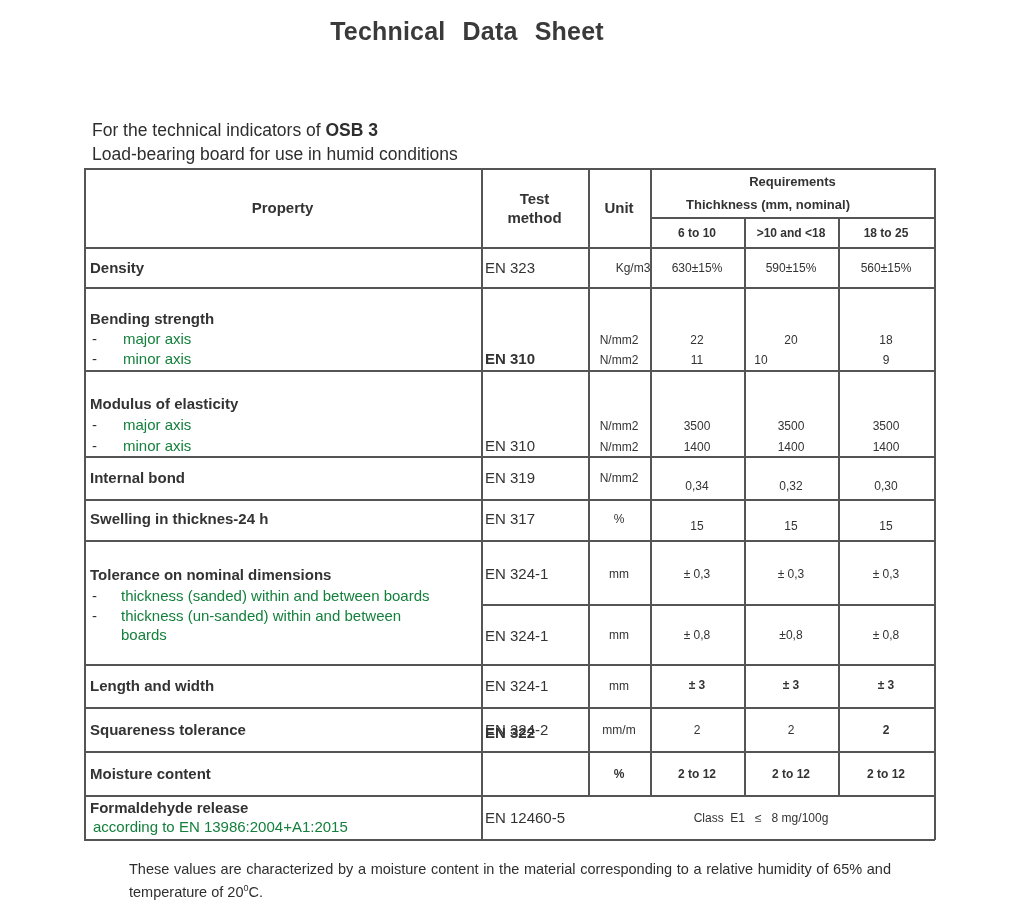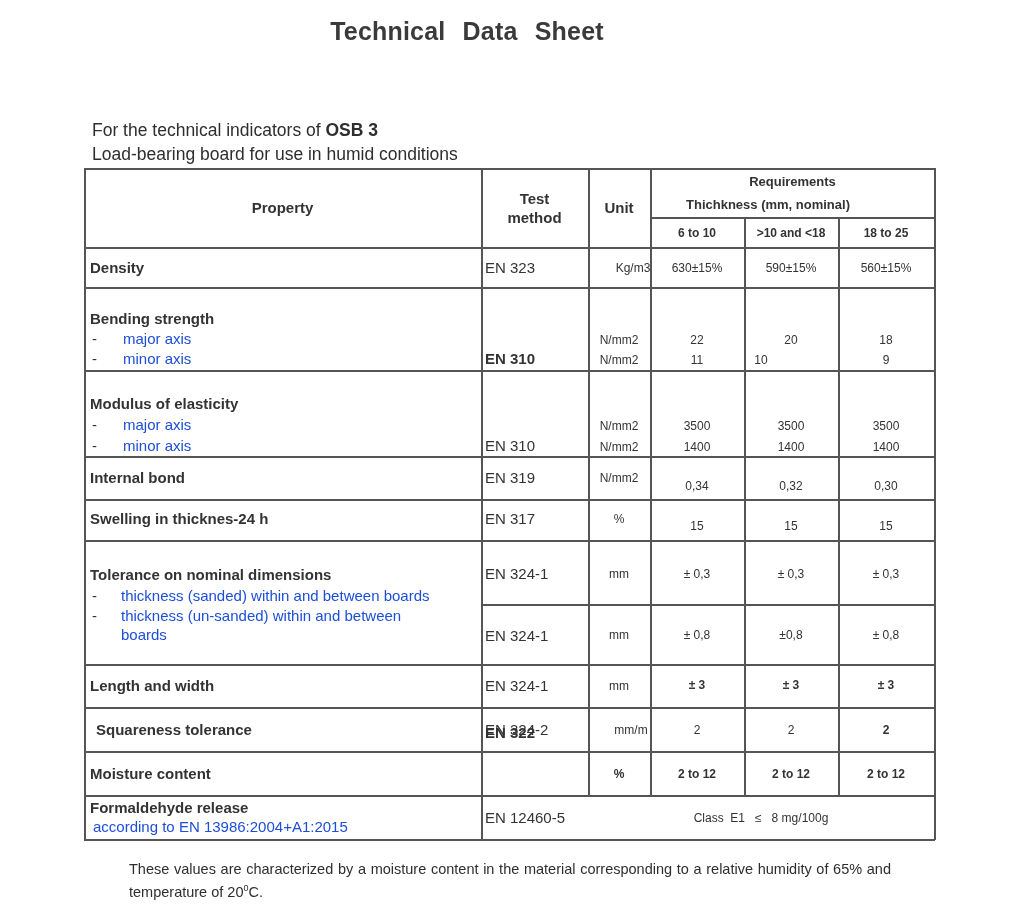--- a/index.html
+++ b/index.html
@@ -18,21 +18,21 @@
 
   .grid { position: absolute; left: 0; top: 0; width: 1024px; height: 905px; }
   .hl { position: absolute; height: 1.5px; background: #555; }
   .vl { position: absolute; width: 1.5px; background: #555; }
 
   .cell { position: absolute; font-size: 15px; color: #333; }
   .b { font-weight: bold; }
   .sm { font-size: 12px; }
   .smb { font-size: 12px; font-weight: bold; }
   .c { text-align: center; }
-  .sub { position: absolute; font-size: 15px; color: #1d4ed8; }
+  .sub { position: absolute; font-size: 15px; color: #15803d; }
   .dash { position: absolute; font-size: 15px; color: #333; }
 
   .footnote {
     position: absolute; left: 129px; top: 860px; width: 762px; font-size: 14.5px; color: #2e2e2e;
     text-align: justify; line-height: 19px;
   }
   .footnote sup { font-size: 9px; }
 </style>
 </head>
 <body>
@@ -146,23 +146,23 @@
 <div class="cell sm c" style="left:744px;width:94px;top:628px;">±0,8</div>
 <div class="cell sm c" style="left:838px;width:96px;top:628px;">± 0,8</div>
 
 <div class="cell b" style="left:90px;top:677px;">Length and width</div>
 <div class="cell" style="left:485px;top:677px;">EN 324-1</div>
 <div class="cell sm c" style="left:588px;width:62px;top:679px;">mm</div>
 <div class="cell smb c" style="left:650px;width:94px;top:678px;">± 3</div>
 <div class="cell smb c" style="left:744px;width:94px;top:678px;">±  3</div>
 <div class="cell smb c" style="left:838px;width:96px;top:678px;">± 3</div>
 
-<div class="cell b" style="left:96px;top:721px;">Squareness tolerance</div>
+<div class="cell b" style="left:90px;top:721px;">Squareness tolerance</div>
 <div class="cell" style="left:485px;top:721px;">EN 324-2</div>
-<div class="cell sm c" style="left:588px;width:62px;top:723px;padding-left:12px;">mm/m</div>
+<div class="cell sm c" style="left:588px;width:62px;top:723px;">mm/m</div>
 <div class="cell sm c" style="left:650px;width:94px;top:723px;">2</div>
 <div class="cell sm c" style="left:744px;width:94px;top:723px;">2</div>
 <div class="cell smb c" style="left:838px;width:96px;top:723px;">2</div>
 
 <div class="cell b" style="left:90px;top:765px;">Moisture  content</div>
 <div class="cell b" style="left:485px;top:724px;">EN 322</div>
 <div class="cell smb c" style="left:588px;width:62px;top:767px;">%</div>
 <div class="cell smb c" style="left:650px;width:94px;top:767px;">2 to 12</div>
 <div class="cell smb c" style="left:744px;width:94px;top:767px;">2 to 12</div>
 <div class="cell smb c" style="left:838px;width:96px;top:767px;">2 to 12</div>

